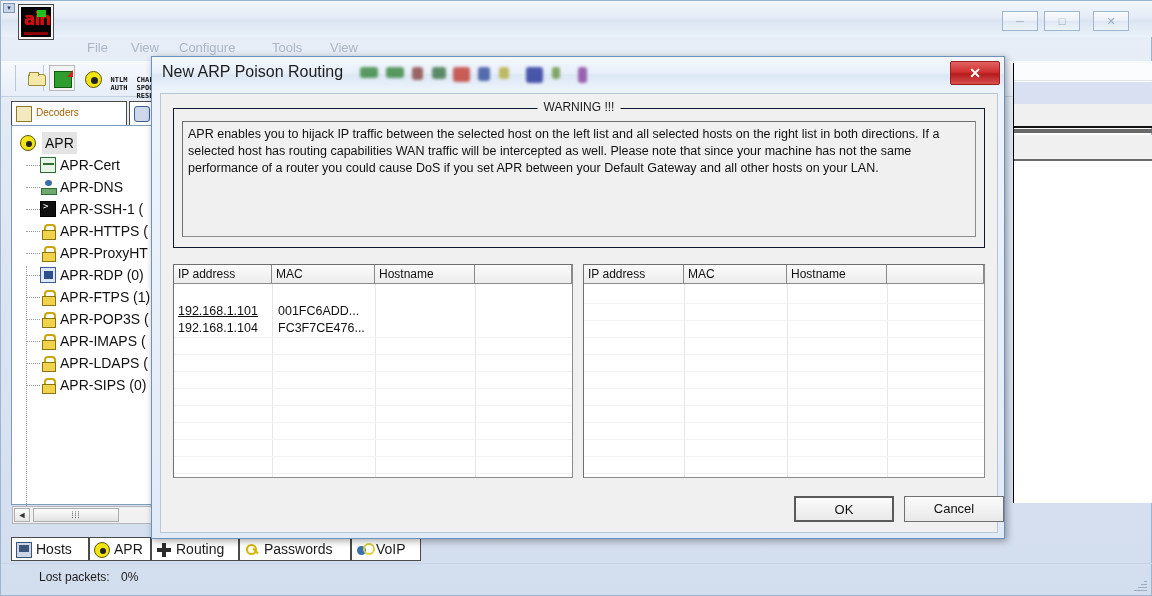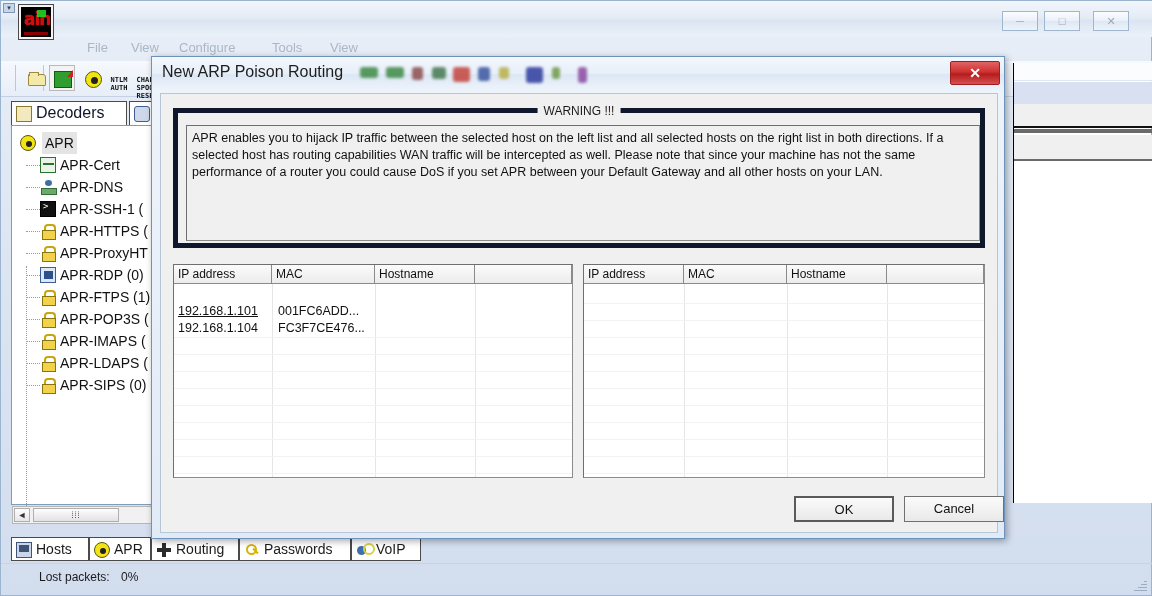--- a/index.html
+++ b/index.html
@@ -124,21 +124,21 @@
   }
 
   
   #tabstrip {
     position: absolute; left: 10px; top: 100px; width: 1142px; height: 24px;
   }
   .toptab {
     position: absolute; top: 0; height: 24px;
     border: 1px solid #4a4a4a; border-bottom: none;
     background: #ffffff;
-    font-size: 16px; line-height: 22px; color: #0f172a;
+    font-size: 10px; line-height: 22px; color: #a16207;
     padding-left: 24px; padding-right: 8px;
   }
   .toptab .tabico {
     position: absolute; left: 4px; top: 4px; width: 16px; height: 16px;
   }
 
   
   #treepanel {
     position: absolute; left: 10px; top: 124px; width: 450px; height: 380px;
     background: #ffffff; border: 1px solid #7f9db9;
@@ -259,21 +259,21 @@
     color: #fff; font-size: 14px; font-weight: bold; line-height: 22px; text-align: center;
   }
   #dlg-body {
     position: absolute; left: 8px; top: 36px; width: 838px; height: 440px;
     background: #f0f0f0; border: 1px solid #b7c5d6;
   }
 
   
   #groupbox {
     position: absolute; left: 12px; top: 14px; width: 812px; height: 140px;
-    border: 5px solid #0f172a; background: #f0f0f0;
+    border: 1px solid #0f172a; background: #f0f0f0;
   }
   #groupbox-legend {
     position: absolute; left: 50%; top: -9px; transform: translateX(-50%);
     background: #f0f0f0; padding: 0 6px;
     font-size: 12px; color: #1b1b1b;
   }
   #warning-text {
     position: absolute; left: 8px; top: 12px; width: 794px; height: 116px;
     background: #f0f0f0; border: 1px solid #8c8c8c;
     border-top-color:#6f6f6f; border-left-color:#6f6f6f;

